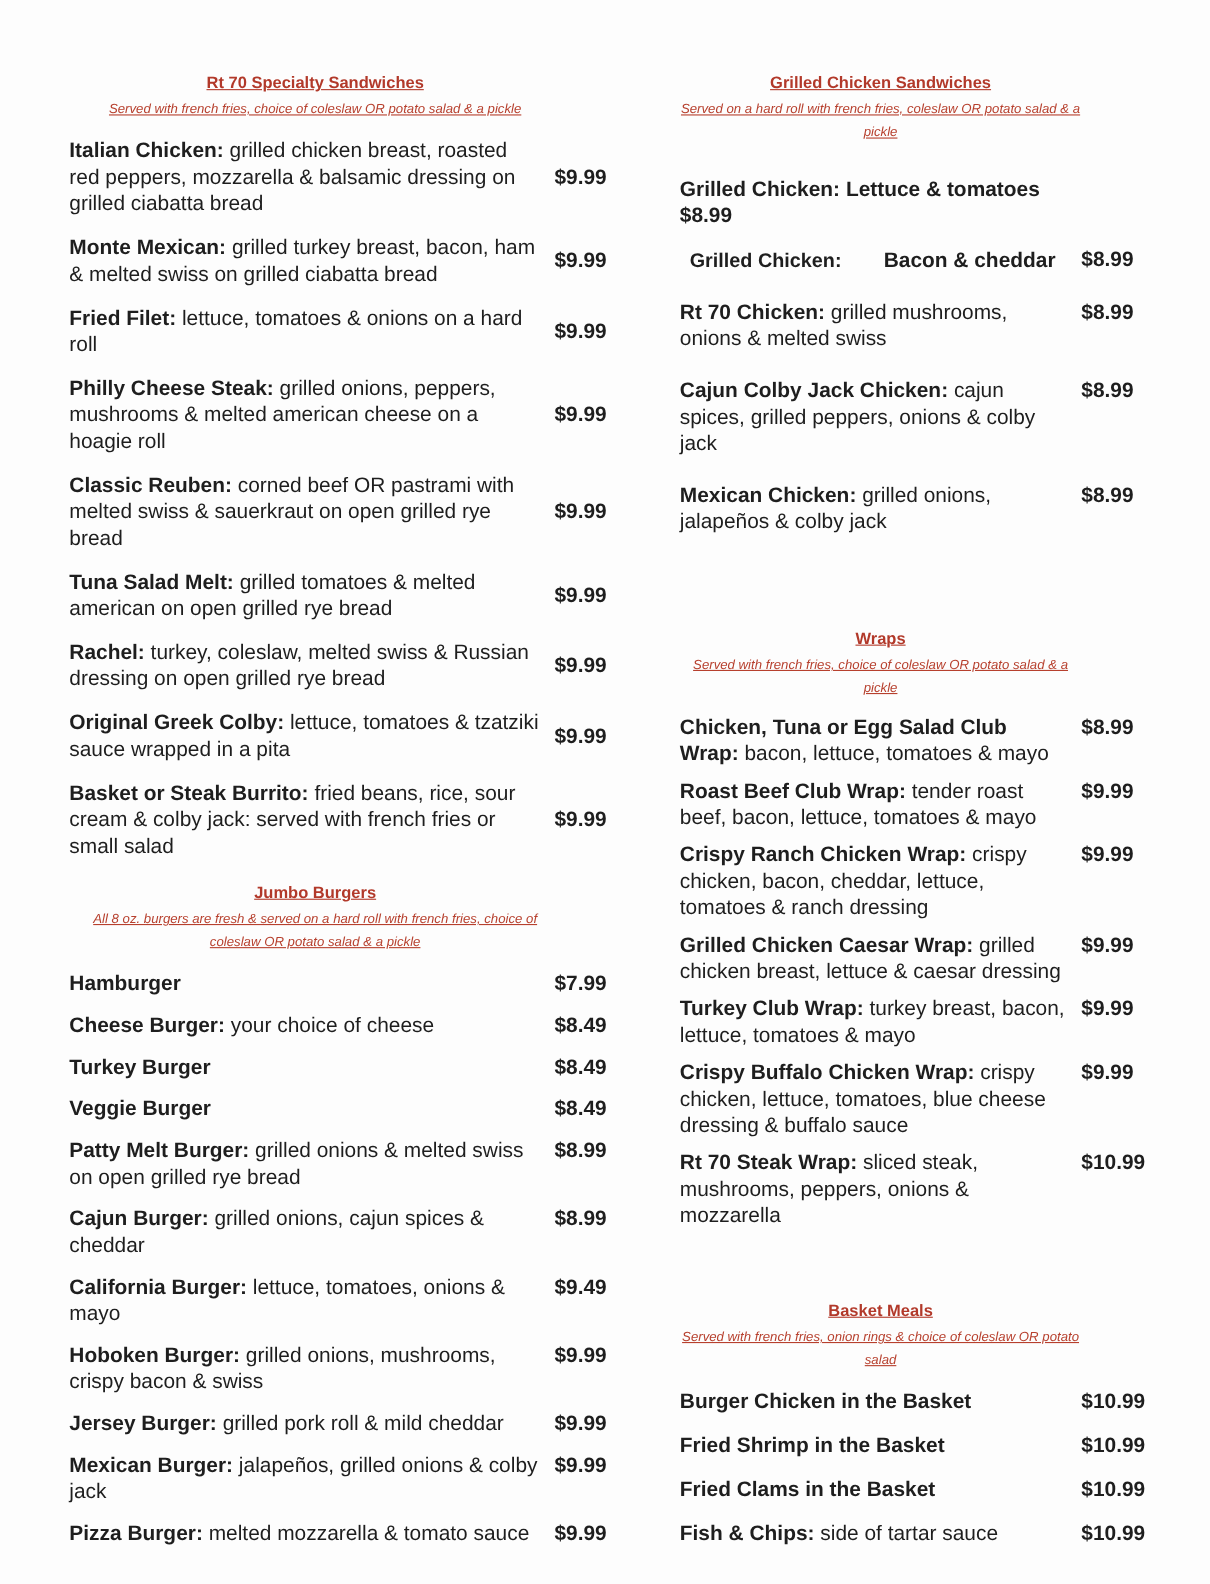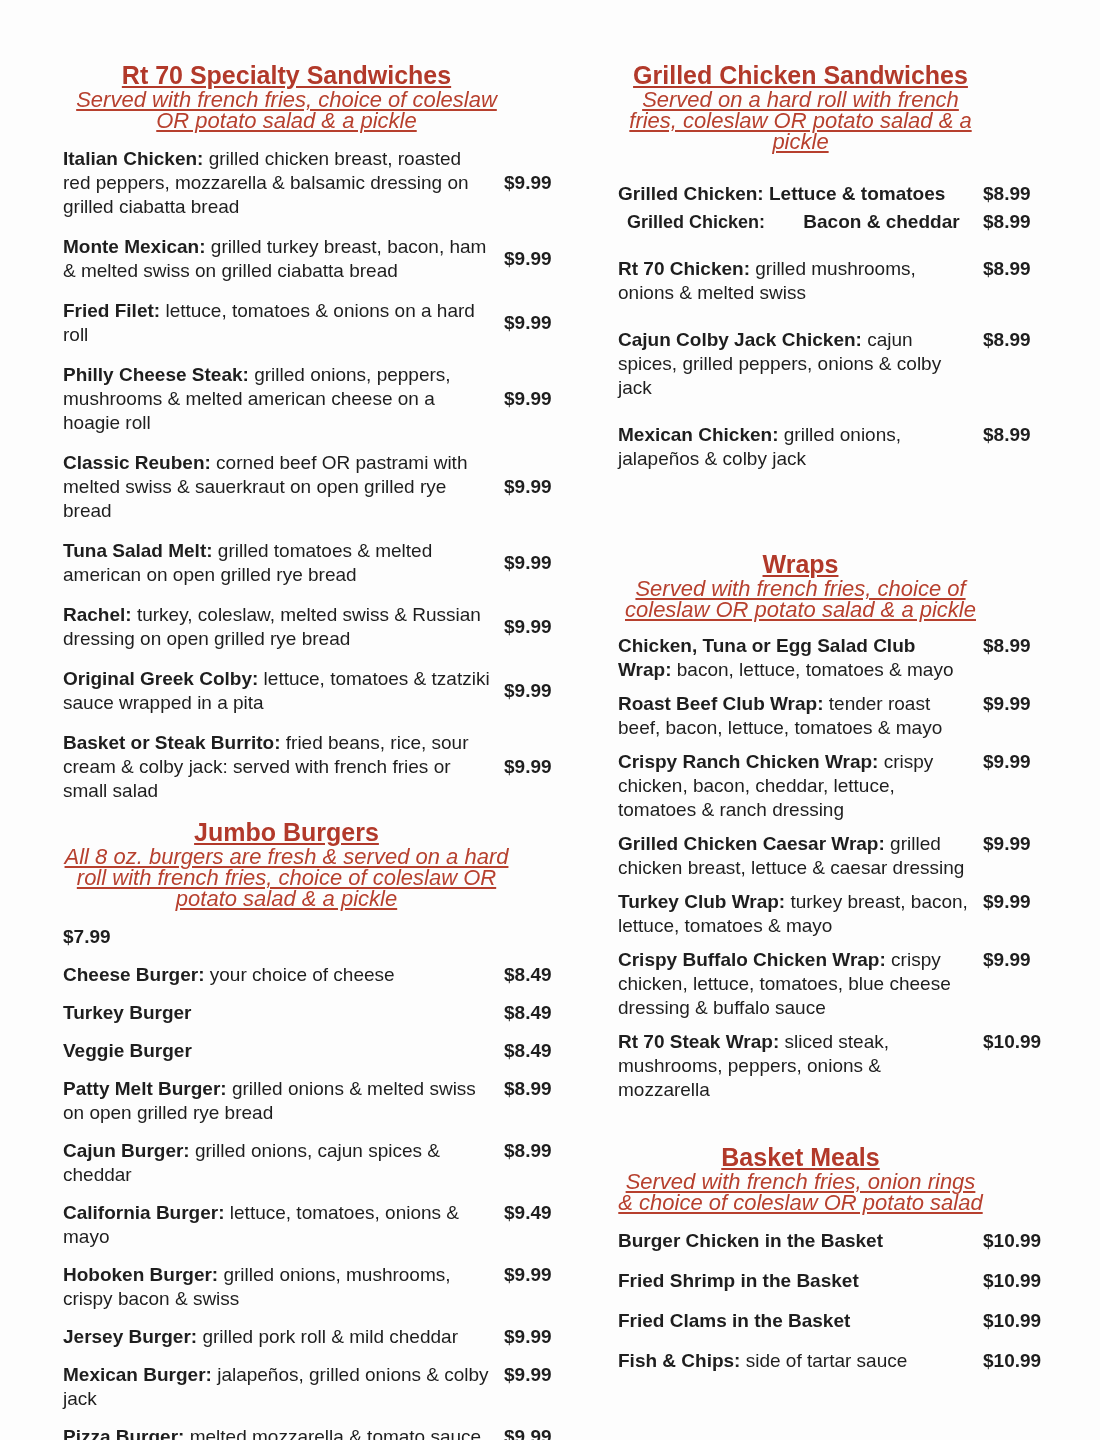--- a/index.html
+++ b/index.html
@@ -20,28 +20,28 @@
   .col-0 { width: 505px; }
   .col-1 { width: 437px; margin-left: 50px; }
 
   .section-head { text-align: center; }
   .col-0 .section-head { padding-right: 58px; }
   .col-1 .section-head { padding-right: 72px; }
 
   .section-title {
     color: #b2392a;
     font-weight: bold;
-    font-size: 25px;
+    font-size: 15px;
     line-height: 27px;
     text-decoration: underline;
   }
   .section-subtitle {
     color: #b7402e;
     font-style: italic;
-    font-size: 22px;
+    font-size: 12px;
     line-height: 21px;
     text-decoration: underline;
   }
 
   .items { margin-top: 16px; }
   .item {
     display: flex;
     align-items: flex-start;
     font-size: 19px;
     line-height: 24px;
@@ -57,28 +57,28 @@
     text-align: left;
   }
   .col-0 .item-price { width: 64px; }
   .col-1 .item-price { width: 72px; }
 
   
   .sec-specialty .item { margin-bottom: 16px; align-items: center; }
   .sec-burgers  .item { margin-bottom: 14px; }
   .sec-gcs      .items { margin-top: 30px; }
   .sec-gcs      .item { margin-bottom: 23px; }
-  .sec-gcs      .item:first-child { margin-bottom: 4px; }
+  .sec-gcs      .item:first-child { margin-bottom: 16px; flex-direction: column; }
   .sec-gcs      .item:nth-child(2) { margin-left: 9px; }
   .sec-gcs      .item:nth-child(2) .item-name { font-size: 18px; }
   .sec-gcs      .item:nth-child(2) .item-desc { margin-left: 33px; }
   .sec-wraps    { margin-top: 80px; }
   .sec-wraps    .items { margin-top: 14px; }
   .sec-wraps    .item { margin-bottom: 10px; }
-  .sec-baskets  { margin-top: 42px; }
+  .sec-baskets  { margin-top: 60px; }
   .sec-baskets  .item { margin-bottom: 16px; }
 </style>
 </head>
 <body>
 
 <div id="menu">
     <div class="column col-0">
       <section class="section sec-specialty">
         <div class="section-head">
           <div class="section-title">Rt 70 Specialty Sandwiches</div>
@@ -123,20 +123,21 @@
           </div>
         </div>
       </section>
       <section class="section sec-burgers">
         <div class="section-head">
           <div class="section-title">Jumbo Burgers</div>
           <div class="section-subtitle">All 8 oz. burgers are fresh &amp; served on a hard roll with french fries, choice of coleslaw OR potato salad &amp; a pickle</div>
         </div>
         <div class="items">
           <div class="item">
+            <div class="item-text"><span class="item-name">Hamburger</span></div>
             <div class="item-price">$7.99</div>
           </div>
           <div class="item">
             <div class="item-text"><span class="item-name">Cheese Burger:</span> <span class="item-desc">your choice of cheese</span></div>
             <div class="item-price">$8.49</div>
           </div>
           <div class="item">
             <div class="item-text"><span class="item-name">Turkey Burger</span></div>
             <div class="item-price">$8.49</div>
           </div>

